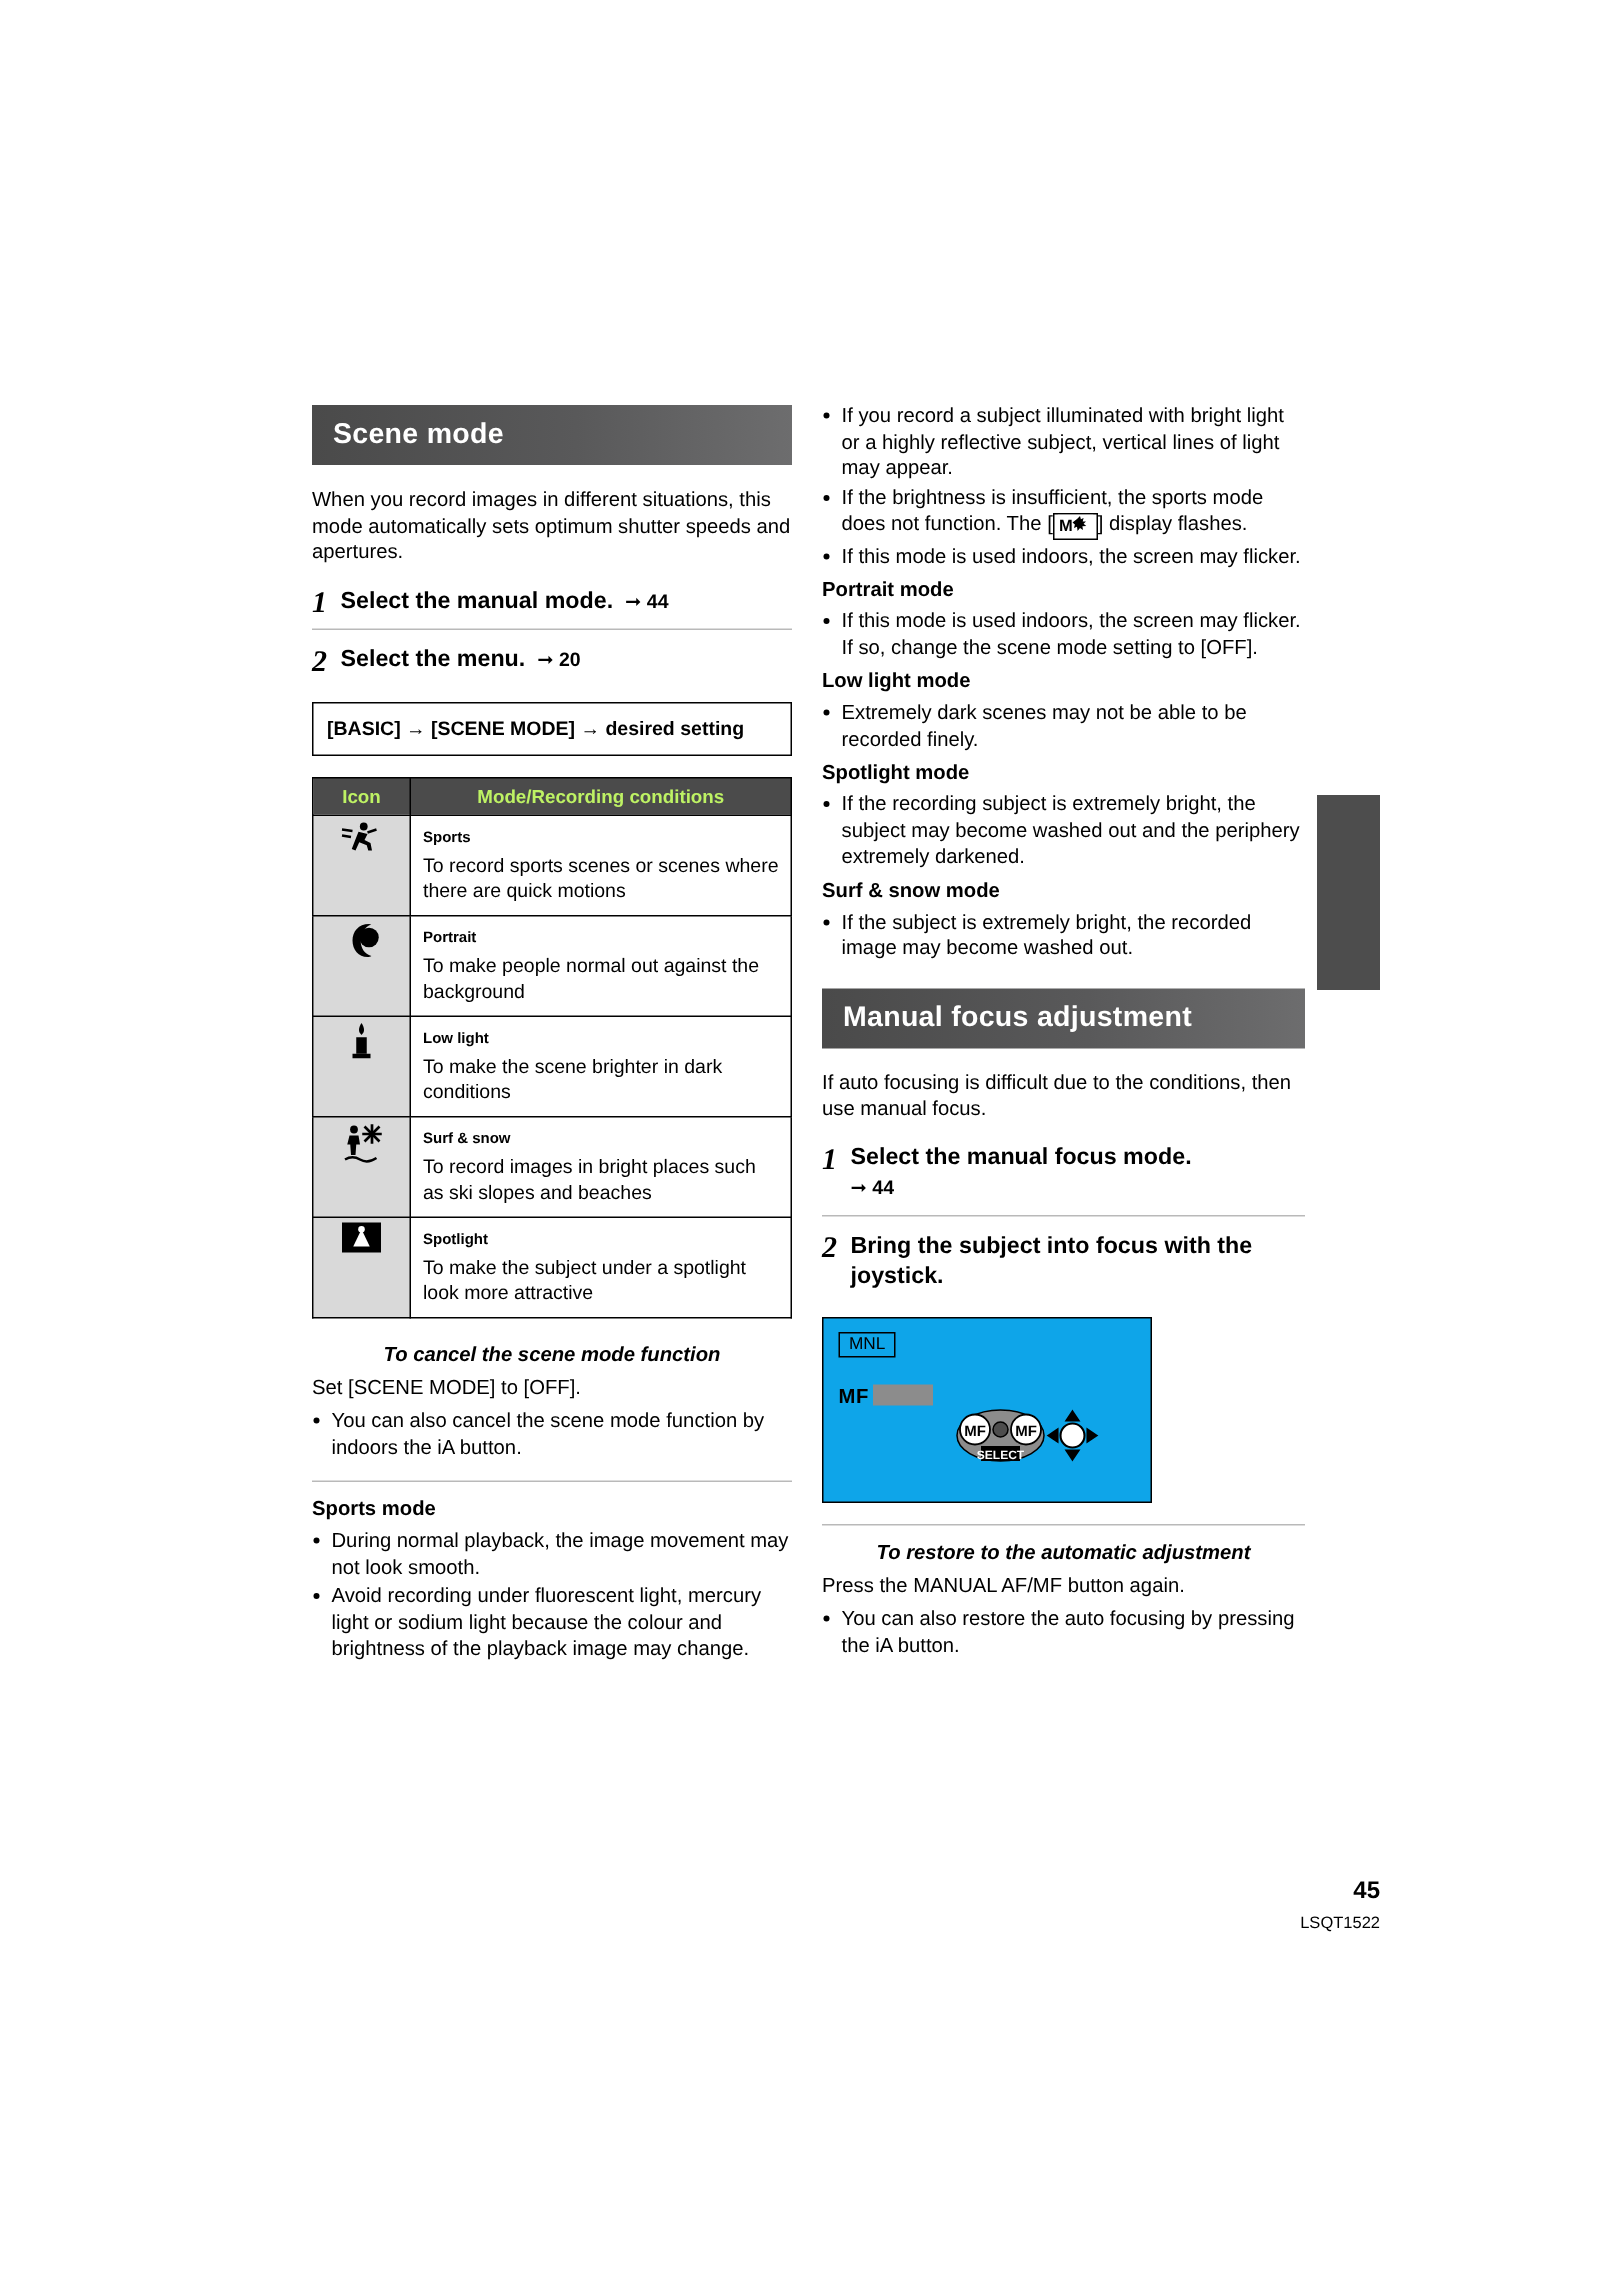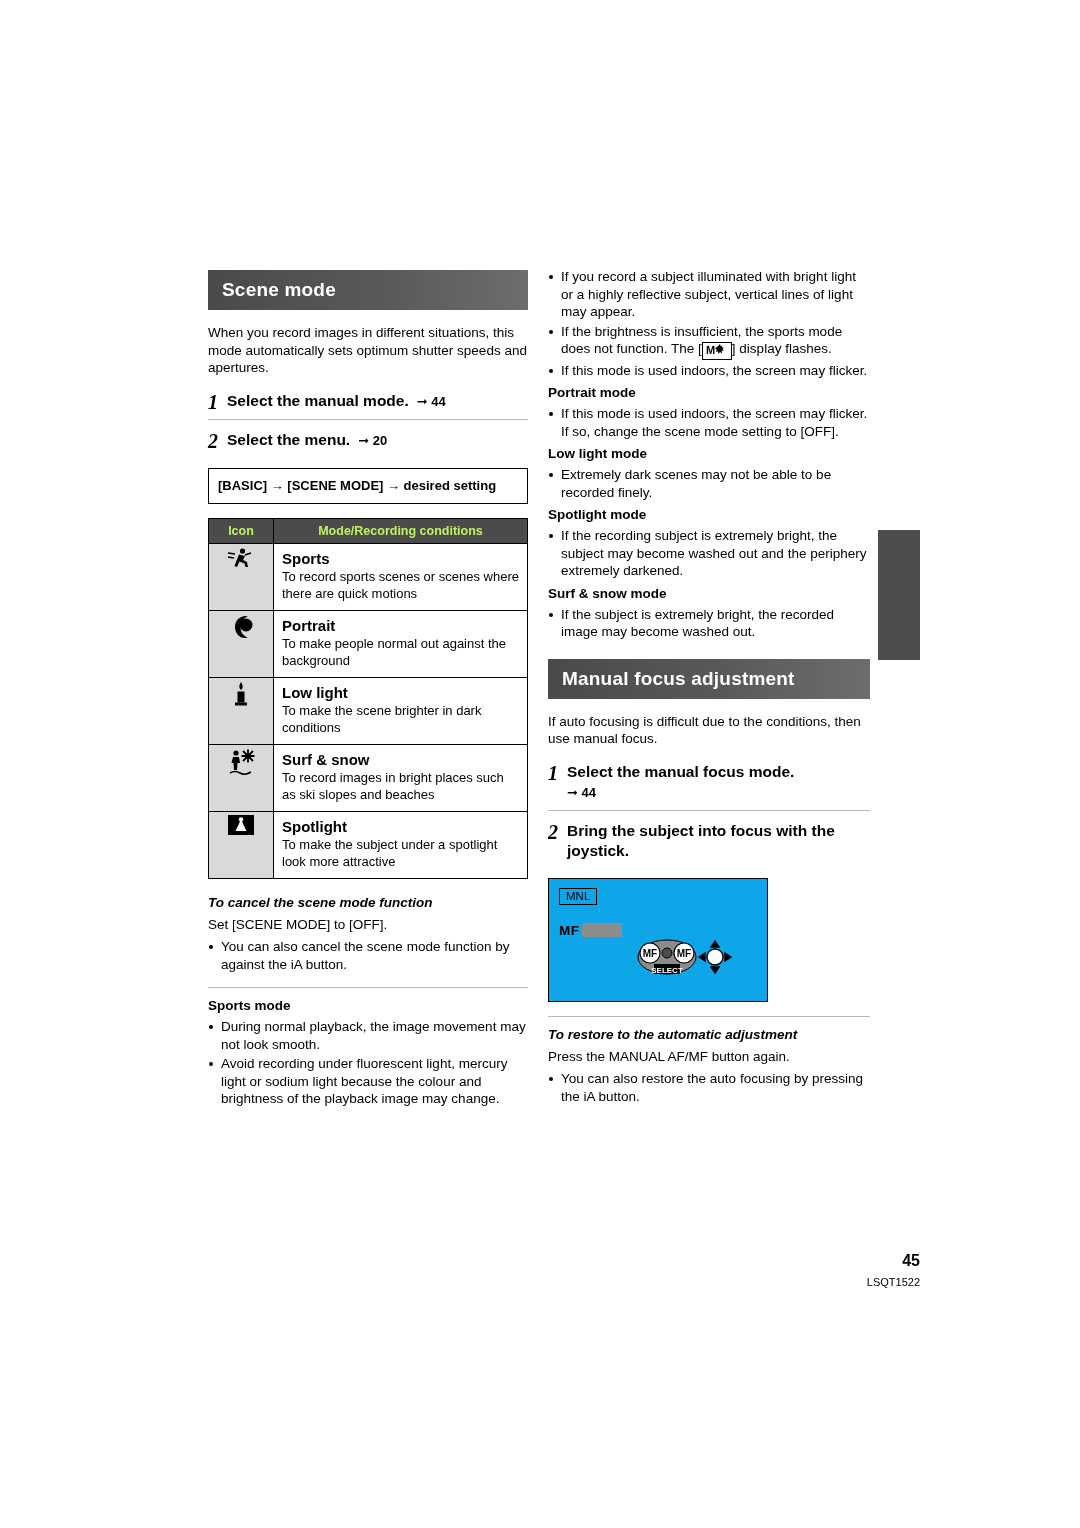--- a/index.html
+++ b/index.html
@@ -113,27 +113,28 @@
     font-size: 13px;
     line-height: 17px;
   }
   td.iconcell {
     background: #d9d9d9;
     text-align: center;
     vertical-align: middle;
     width: 62px;
   }
   td.desccell { padding: 6px 7px 8px 8px; }
-  .mode-name { font-weight: bold; font-size: 15px; display: block; margin-bottom: 1px;}
+  .mode-name { font-weight: bold; font-size: 10px; display: block; margin-bottom: 1px;}
   
   .subhead-i {
     font-style: italic;
     font-weight: bold;
     font-size: 13.5px;
     margin: 16px 0 6px 0;
+    text-align: center;
   }
   .rule {
     border-top: 1px solid #b9b9b9;
     margin: 14px 0 10px 0;
   }
   .bodytext {
     font-size: 13.5px;
     line-height: 17.5px;
     margin-bottom: 5px;
   }
@@ -327,21 +328,21 @@
           <span class="mode-name">Spotlight</span>
           <span>To make the subject under a spotlight look more attractive</span>
         </td>
       </tr>
     </tbody>
       </table>
 
     <div class="subhead-i">To cancel the scene mode function</div>
     <div class="bodytext">Set [SCENE MODE] to [OFF].</div>
     <ul class="bul">
-      <li>You can also cancel the scene mode function by against the iA button.</li>
+      <li>You can also cancel the scene mode function by indoors the iA button.</li>
     </ul>
 
     <div class="rule"></div>
 
     <div class="subhead-b">Sports mode</div>
     <ul class="bul">
       <li>During normal playback, the image movement may not look smooth.</li>
       <li>Avoid recording under fluorescent light, mercury light or sodium light because the colour and brightness of the playback image may change.</li>
     </ul>
 

